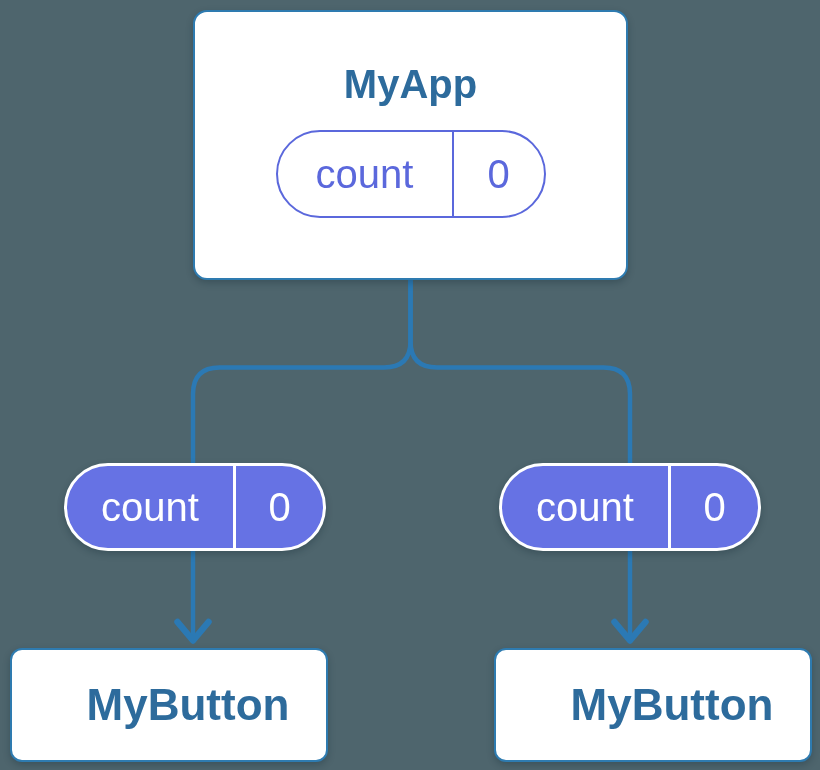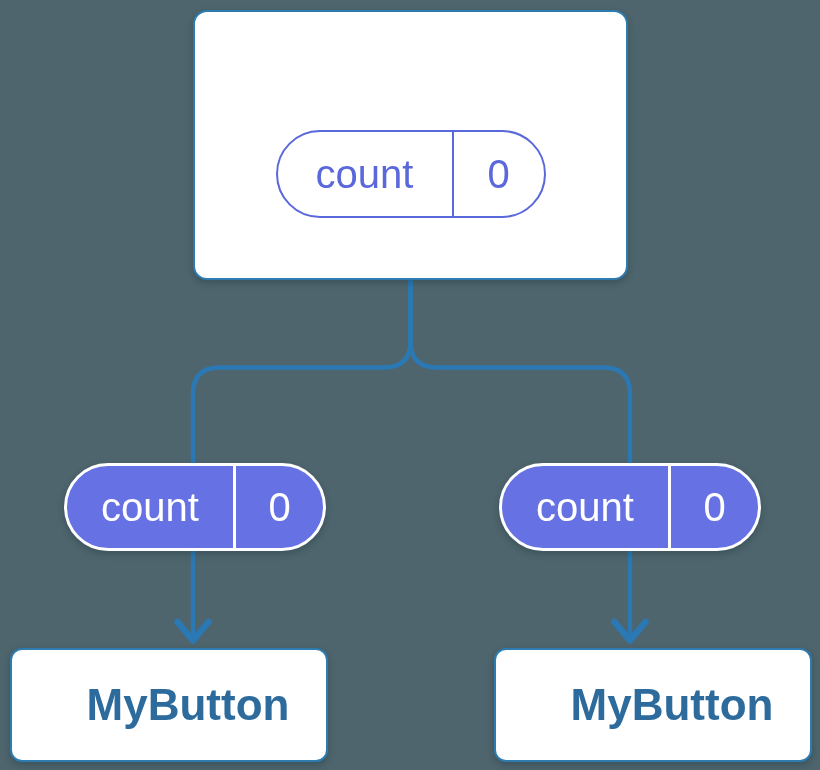--- a/index.html
+++ b/index.html
@@ -64,20 +64,21 @@
 <div class="stage">
 
   <svg class="connectors" width="820" height="770" viewBox="0 0 820 770">
     <path class="branch" d="M410.5 279 L410.5 341 Q410.5 367.5 384 367.5 L219.5 367.5 Q193 367.5 193 394 L193 637" stroke="#2b79b4"></path>
     <path class="branch" d="M410.5 279 L410.5 341 Q410.5 367.5 437 367.5 L603.5 367.5 Q630 367.5 630 394 L630 637" stroke="#2b79b4"></path>
     <path class="chev" d="M177.5 622 L193 640.5 L208.5 622" stroke="#2b79b4"></path>
     <path class="chev" d="M614.5 622 L630 640.5 L645.5 622" stroke="#2b79b4"></path>
   </svg>
 
   <div class="node root">
+    <div class="root-title">MyApp</div>
     <div class="pill pill-outline">
       <div class="pill-name">count</div>
       <div class="pill-value">0</div>
     </div>
   </div>
 
   <div class="pill pill-filled pill-child-left">
     <div class="pill-name">count</div>
     <div class="pill-value">0</div>
   </div>

